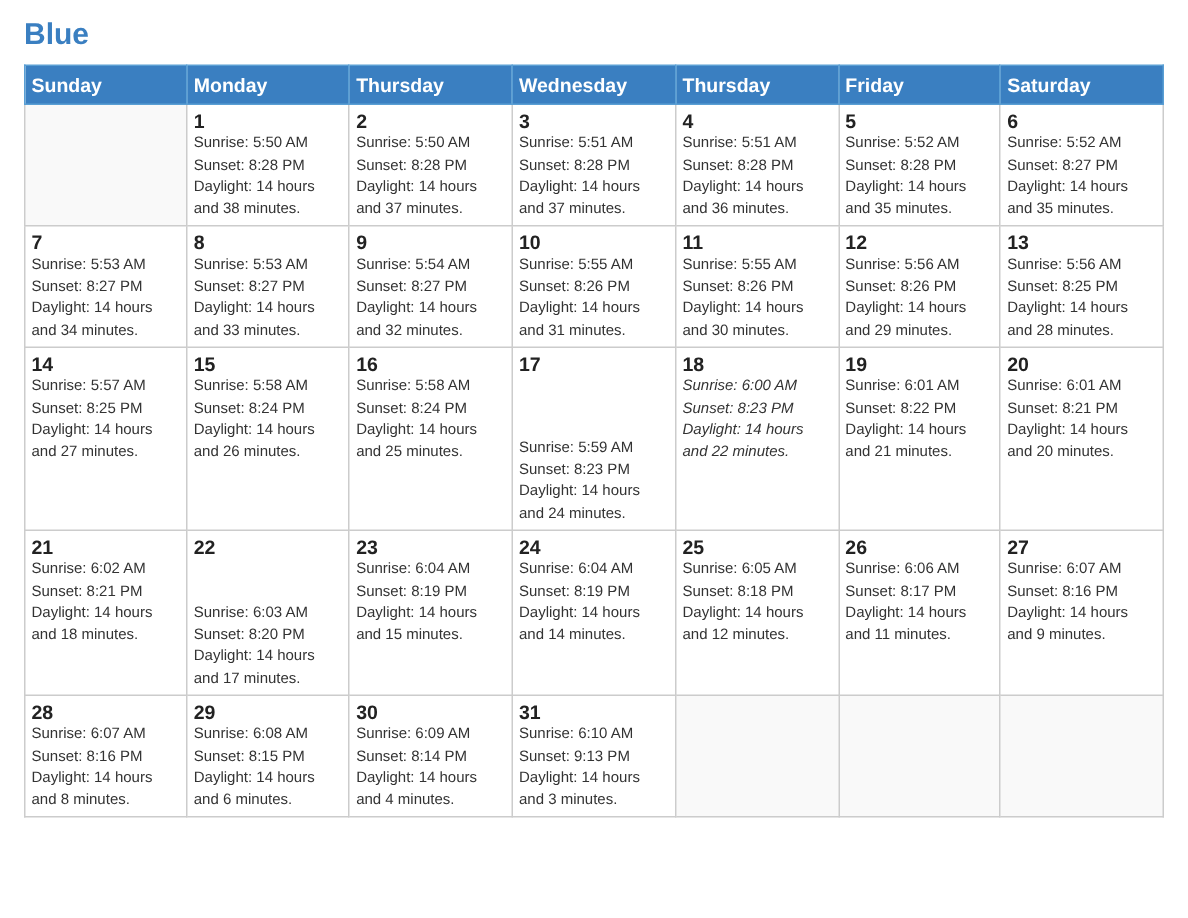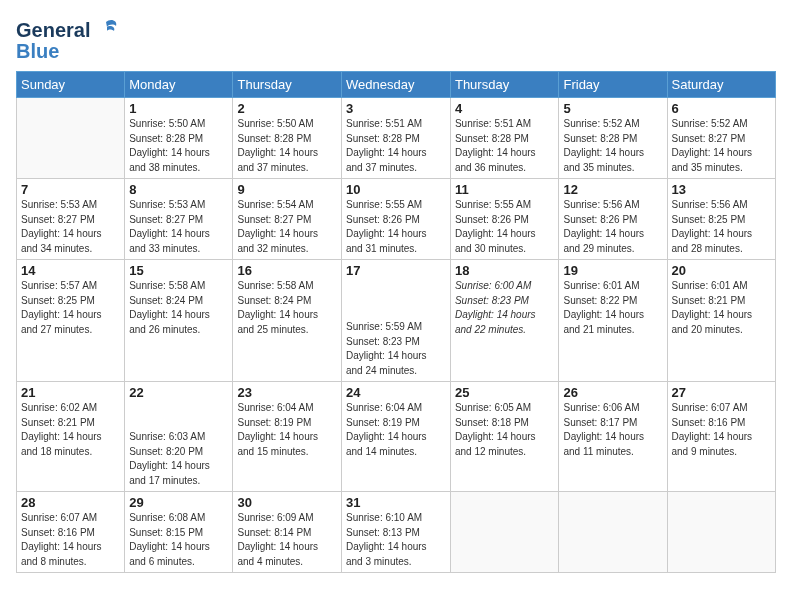--- a/index.html
+++ b/index.html
@@ -37,21 +37,21 @@
     }
     .calendar {
       width: 100%;
       border-collapse: collapse;
       border: 1px solid #ccc;
     }
     .calendar th {
       background: #3a7fc1;
       color: #fff;
       font-size: 13px;
-      font-weight: normal;
+      font-weight: bold;
       padding: 5px 4px;
       text-align: left;
       border: 1px solid #5a9fd4;
     }
     .calendar td {
       vertical-align: top;
       border: 1px solid #ccc;
       padding: 3px 4px;
       width: 110px;
       min-height: 80px;
@@ -73,27 +73,20 @@
       font-size: 10px;
       color: #333;
       line-height: 1.45;
     }
   </style>
 </head>
 <body>
 
 <div class="header-area">
   <div class="logo">
-    <div class="logo-line1">
-      <span style="font-size:20px;font-weight:bold;color:#1a3a5c;">General</span>
-      <svg width="28" height="28" viewBox="0 0 28 28">
-        <path d="M14 6 C18 2, 26 4, 24 10 C22 8, 17 8, 15 11 Z" fill="#3a7fc1"></path>
-        <path d="M15 11 C17 9, 24 10, 22 15 C20 13, 16 13, 15 15 Z" fill="#3a7fc1"></path>
-      </svg>
-    </div>
     <span style="font-size:20px;font-weight:bold;color:#3a7fc1;margin-top:-4px;">Blue</span>
   </div>
   <div class="title-area">
     <div class="month-year"></div>
     <div class="location"></div>
   </div>
 </div>
 
 <table class="calendar">
   <thead>
@@ -324,21 +317,21 @@
         <td>
           <span class="day-num">30</span>
           <div class="day-info" style="white-space: pre-line;">Sunrise: 6:09 AM
 Sunset: 8:14 PM
 Daylight: 14 hours
 and 4 minutes.</div>
         </td>
         <td>
           <span class="day-num">31</span>
           <div class="day-info" style="white-space: pre-line;">Sunrise: 6:10 AM
-Sunset: 8:13 PM
+Sunset: 9:13 PM
 Daylight: 14 hours
 and 3 minutes.</div>
         </td>
         <td class="empty"></td>
         <td class="empty"></td>
         <td class="empty"></td>
       </tr>
     </tbody>
 </table>
 

